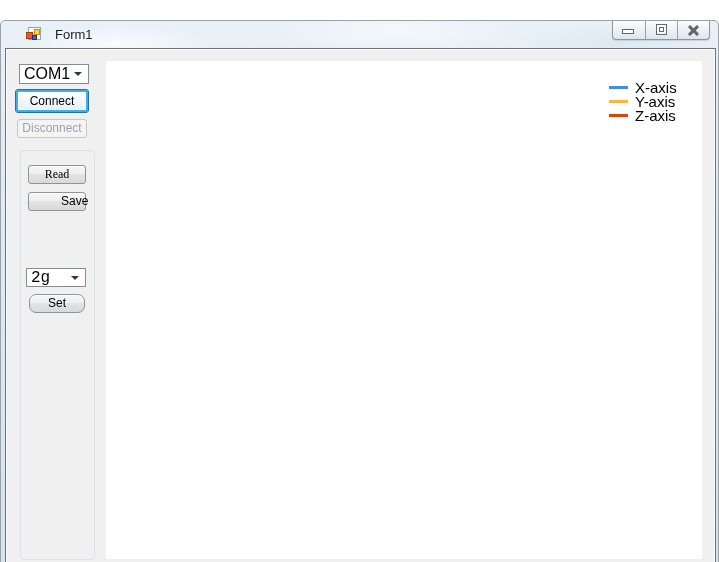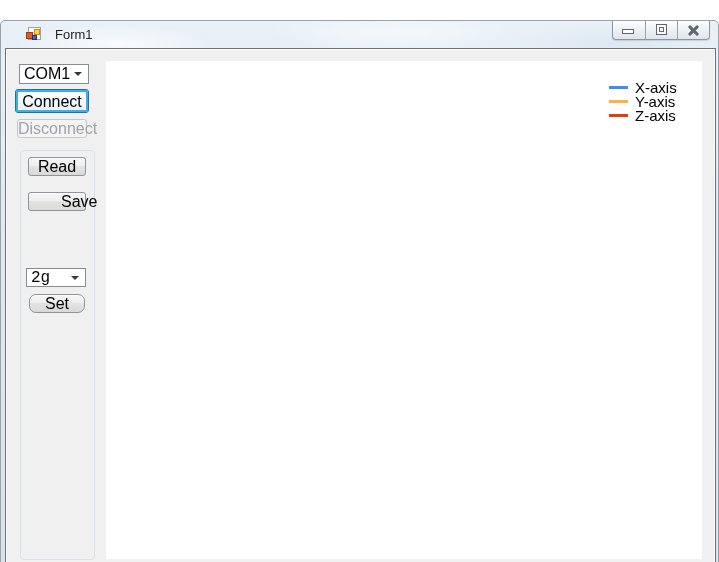--- a/index.html
+++ b/index.html
@@ -72,21 +72,21 @@
     position:absolute; left:4px; top:27px;
     width:711px; height:528px;
     background:#F0F0F0;
     border:1px solid #6E7275;
     box-shadow:inset 0 0 0 1px #FBFBFB;
   }
 
   
   .btn {
     position:absolute;
-    font-family:"Liberation Sans", sans-serif; font-size:16px; color:#000;
+    font-family:"Liberation Sans", sans-serif; font-size:12px; color:#000;
     text-align:center;
     border:1px solid #8E9499;
     border-radius:3px;
     background:linear-gradient(180deg,#F6F6F6 0%,#EFEFEF 45%,#E3E3E3 50%,#D9D9D9 100%);
     box-shadow:inset 0 1px 0 rgba(255,255,255,0.85);
     padding:0; cursor:default;
     line-height:17px;
   }
   .btn.default-focused {
     border-color:#23719E;
@@ -133,21 +133,21 @@
   }
   .legend { position:absolute; left:503px; top:19px; }
   .legend-row { display:flex; align-items:center; height:14px; }
   .swatch { width:19px; height:3px; margin-right:7px; }
   .legend-label { font-size:15px; color:#000; }
 
   
   #combo-port   { left:13px; top:15px;  width:70px; height:20px; }
   #btn-connect  { left:9px;  top:40px;  width:74px; height:24px; }
   #btn-disconnect { left:11px; top:70px; width:70px; height:19px; }
-  #btn-read { left:7px;  top:6px;  width:58px; height:19px; }
+  #btn-read { left:7px;  top:14px;  width:58px; height:19px;font-family:Liberation Serif, serif; }
   #btn-save { left:7px;  top:41px;  width:58px; height:19px;padding-left:32px; }
   #combo-range { left:5px; top:117px; width:60px; height:19px;font-family:Liberation Mono, monospace; }
   #btn-set  { left:8px;  top:143px; width:56px; height:19px;border-radius:7px; }
   .groupbox .btn, .groupbox .combo { position:absolute; }
 </style>
 </head>
 <body>
 
 <div class="window">
 

